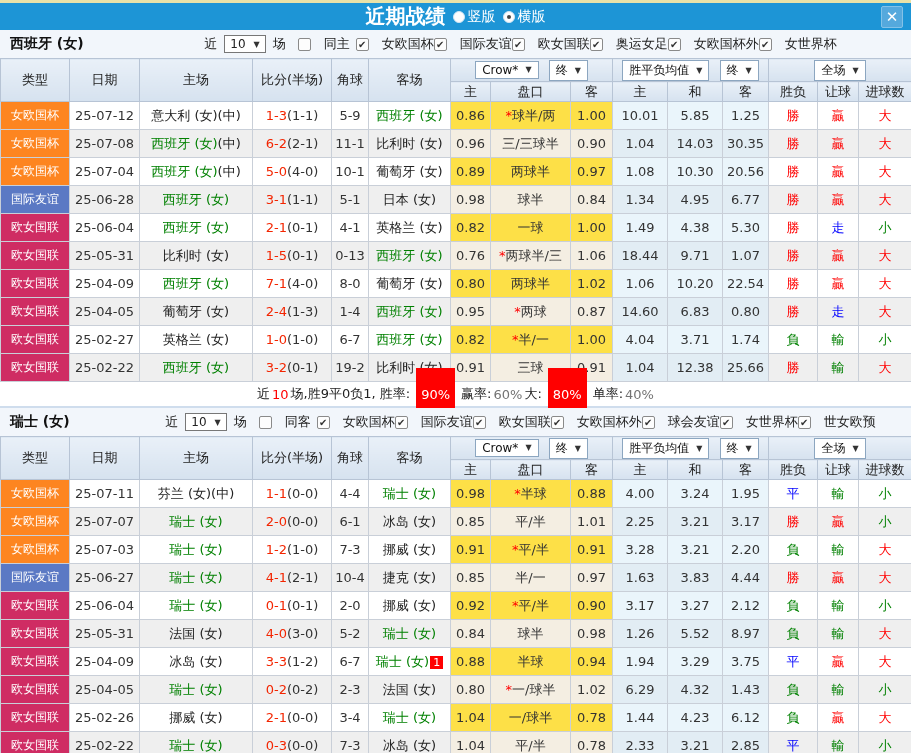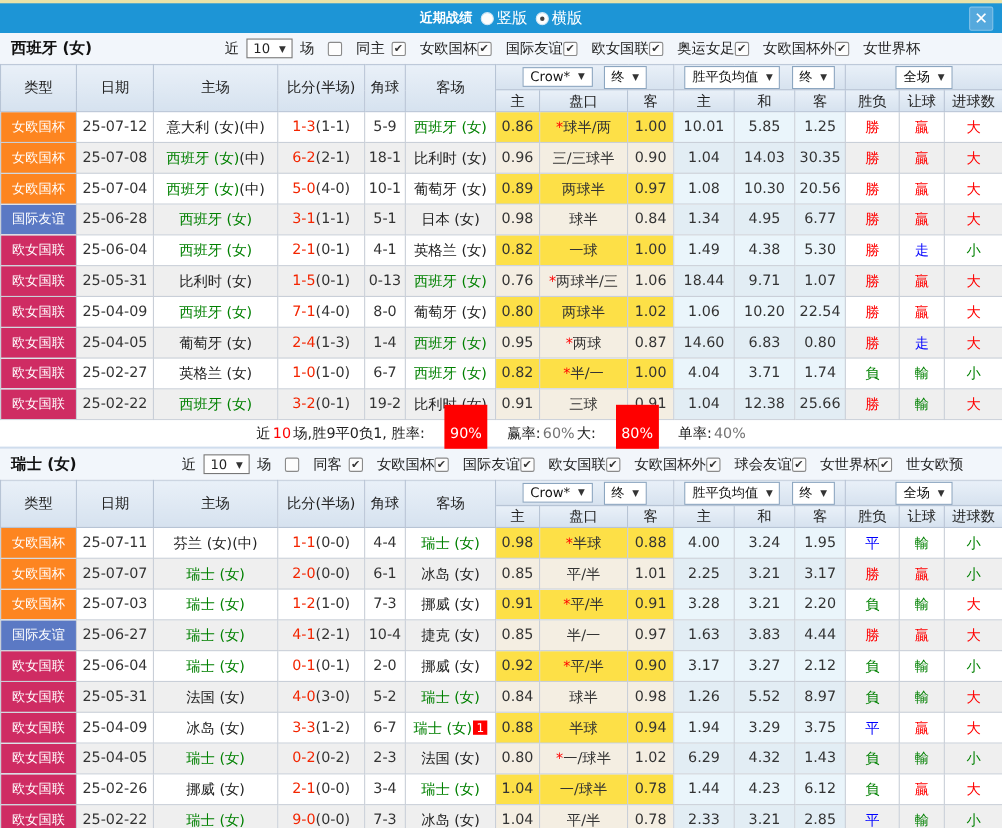--- a/index.html
+++ b/index.html
@@ -3,21 +3,21 @@
 <meta charset="utf-8">
 <style>
   * { margin:0; padding:0; box-sizing:border-box; }
   body { font-family:"DejaVu Sans", sans-serif; background:#fff; }
   .app { width:911px; height:753px; overflow:hidden; background:#f2f6fb; position:relative; }
 
   
   .titlebar { height:30px; background:#1d95d6; border-top:3px solid #e9e2a8;
               position:relative; display:flex; align-items:center; justify-content:center; }
   .title-group { display:flex; align-items:center; gap:7px; color:#fff; font-size:14px; }
-  .dialog-title { font-weight:bold; font-size:12px; }
+  .dialog-title { font-weight:bold; font-size:20px; }
   .radio-item { display:inline-flex; align-items:center; gap:3px; cursor:pointer; }
   .radio { width:12px; height:12px; border-radius:50%; background:#fdfdfd; border:1px solid #cfe6f5;
            display:inline-block; position:relative; }
   .radio.checked::after { content:""; position:absolute; left:3px; top:3px; width:4px; height:4px;
            border-radius:50%; background:#444; }
   .close-btn { position:absolute; right:8px; top:3px; width:22px; height:22px; background:#55a9dd;
            border:1px solid #83c2e8; color:#fff; font-size:15px; line-height:20px; text-align:center;
            cursor:pointer; border-radius:2px; }
 
   
@@ -67,21 +67,21 @@
   .res-green { color:#008000; }
   .num-badge { display:inline-block; background:#f00; color:#fff; font-size:11px; line-height:13px;
                padding:0 3px; margin-left:1px; vertical-align:middle; }
 
   
   .summary { height:26px; background:#fff; border-bottom:2px solid #cfdded; display:flex;
              align-items:center; justify-content:center; font-size:13px; gap:2px; }
   .sum-plain { color:#222; }
   .sum-red { color:#f00; }
   .sum-blue { color:#737373; }
-  .sum-badge { background:#f00; color:#fff; padding:19px 5px; margin:0 16px; }
+  .sum-badge { background:#f00; color:#fff; padding:19px 5px; margin:0 4px; }
 </style>
 </head>
 <body>
 
 <div class="app">
 
   <div class="titlebar">
     <div class="title-group">
       <span class="dialog-title">近期战绩</span>
       <span class="radio-item">
@@ -213,21 +213,21 @@
             <td class="avg">1.25</td>
             <td class="res-red">勝</td>
             <td class="res-red">贏</td>
             <td class="res-red">大</td>
           </tr>
           <tr class="even">
             <td class="lg lg-orange">女欧国杯</td>
             <td>25-07-08</td>
             <td><span class="team-green">西班牙 (女)</span><span class="mid">(中)</span></td>
             <td><span class="score-main">6-2</span><span class="score-half">(2-1)</span></td>
-            <td>18-1</td>
+            <td>11-1</td>
             <td><span class="team-black">比利时 (女)</span></td>
             <td class="crow">0.96</td>
             <td class="crow"><span>三/三球半</span></td>
             <td class="crow">0.90</td>
             <td class="avg">1.04</td>
             <td class="avg">14.03</td>
             <td class="avg">30.35</td>
             <td class="res-red">勝</td>
             <td class="res-red">贏</td>
             <td class="res-red">大</td>
@@ -639,21 +639,21 @@
             <td class="avg">4.23</td>
             <td class="avg">6.12</td>
             <td class="res-green">負</td>
             <td class="res-red">贏</td>
             <td class="res-red">大</td>
           </tr>
           <tr class="even">
             <td class="lg lg-crimson">欧女国联</td>
             <td>25-02-22</td>
             <td><span class="team-green">瑞士 (女)</span></td>
-            <td><span class="score-main">9-0</span><span class="score-half">(0-0)</span></td>
+            <td><span class="score-main">0-3</span><span class="score-half">(0-0)</span></td>
             <td>7-3</td>
             <td><span class="team-black">冰岛 (女)</span></td>
             <td class="crow">1.04</td>
             <td class="crow"><span>平/半</span></td>
             <td class="crow">0.78</td>
             <td class="avg">2.33</td>
             <td class="avg">3.21</td>
             <td class="avg">2.85</td>
             <td class="res-blue">平</td>
             <td class="res-green">輸</td>

